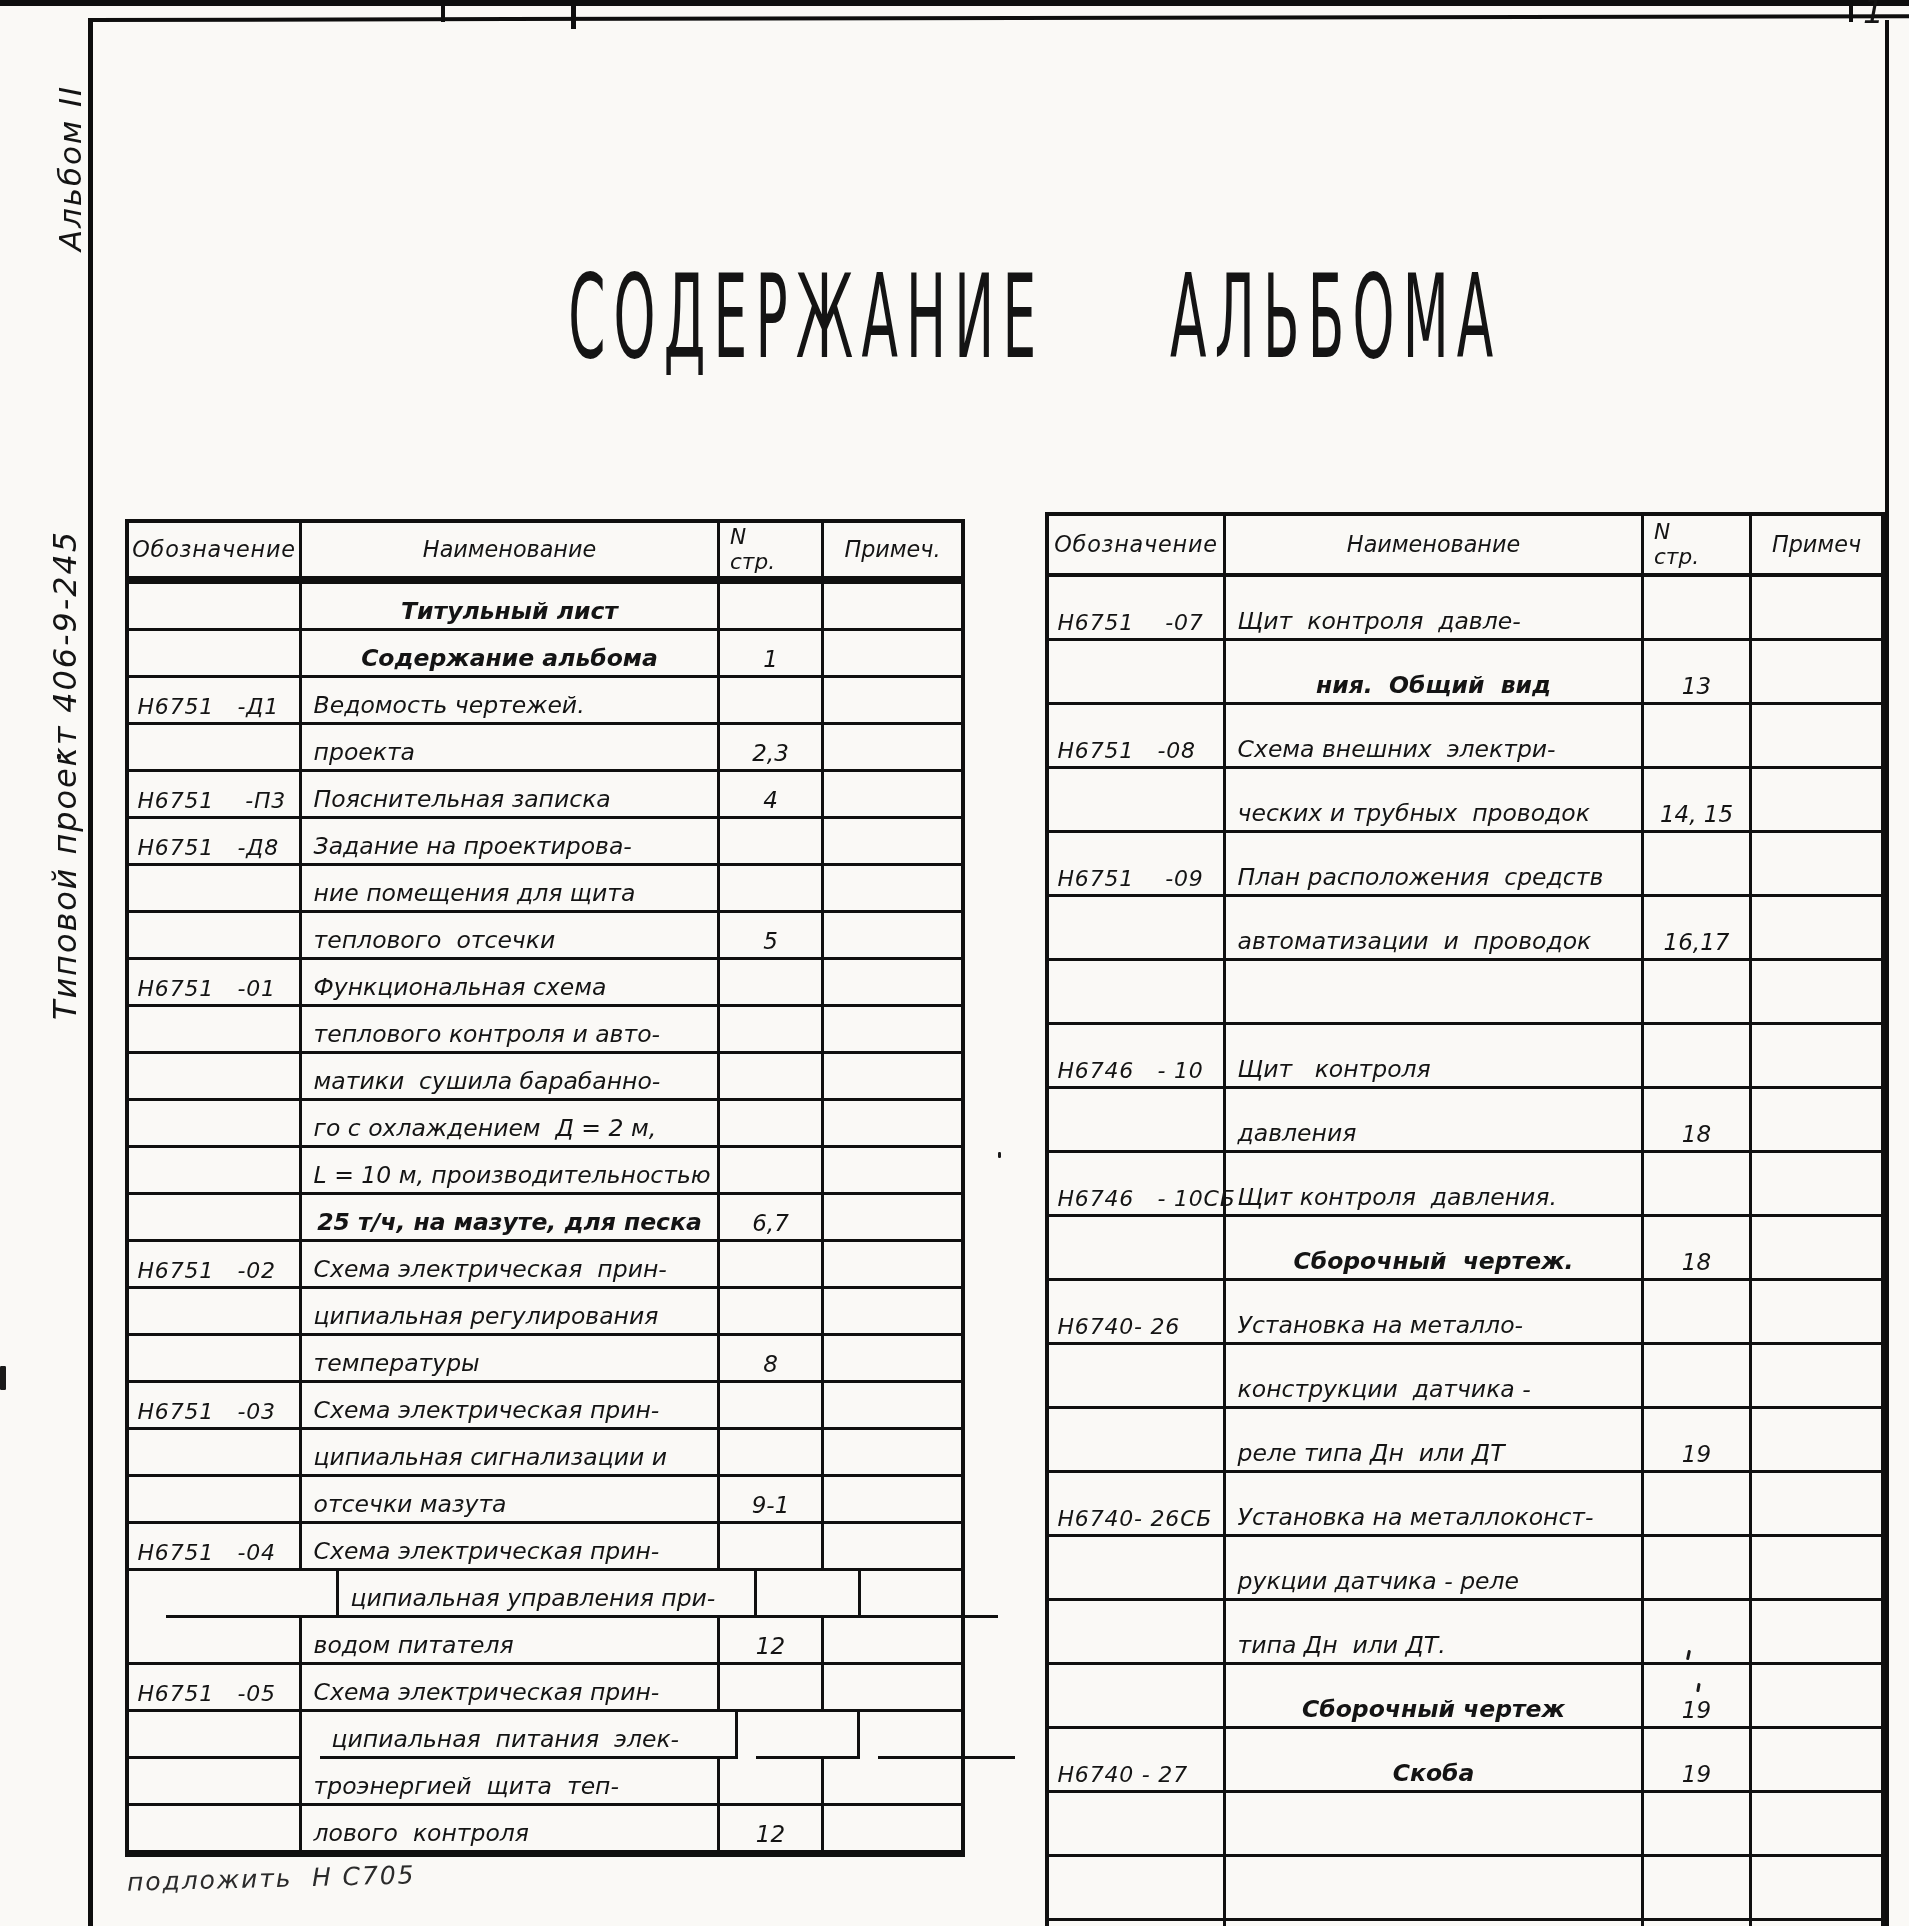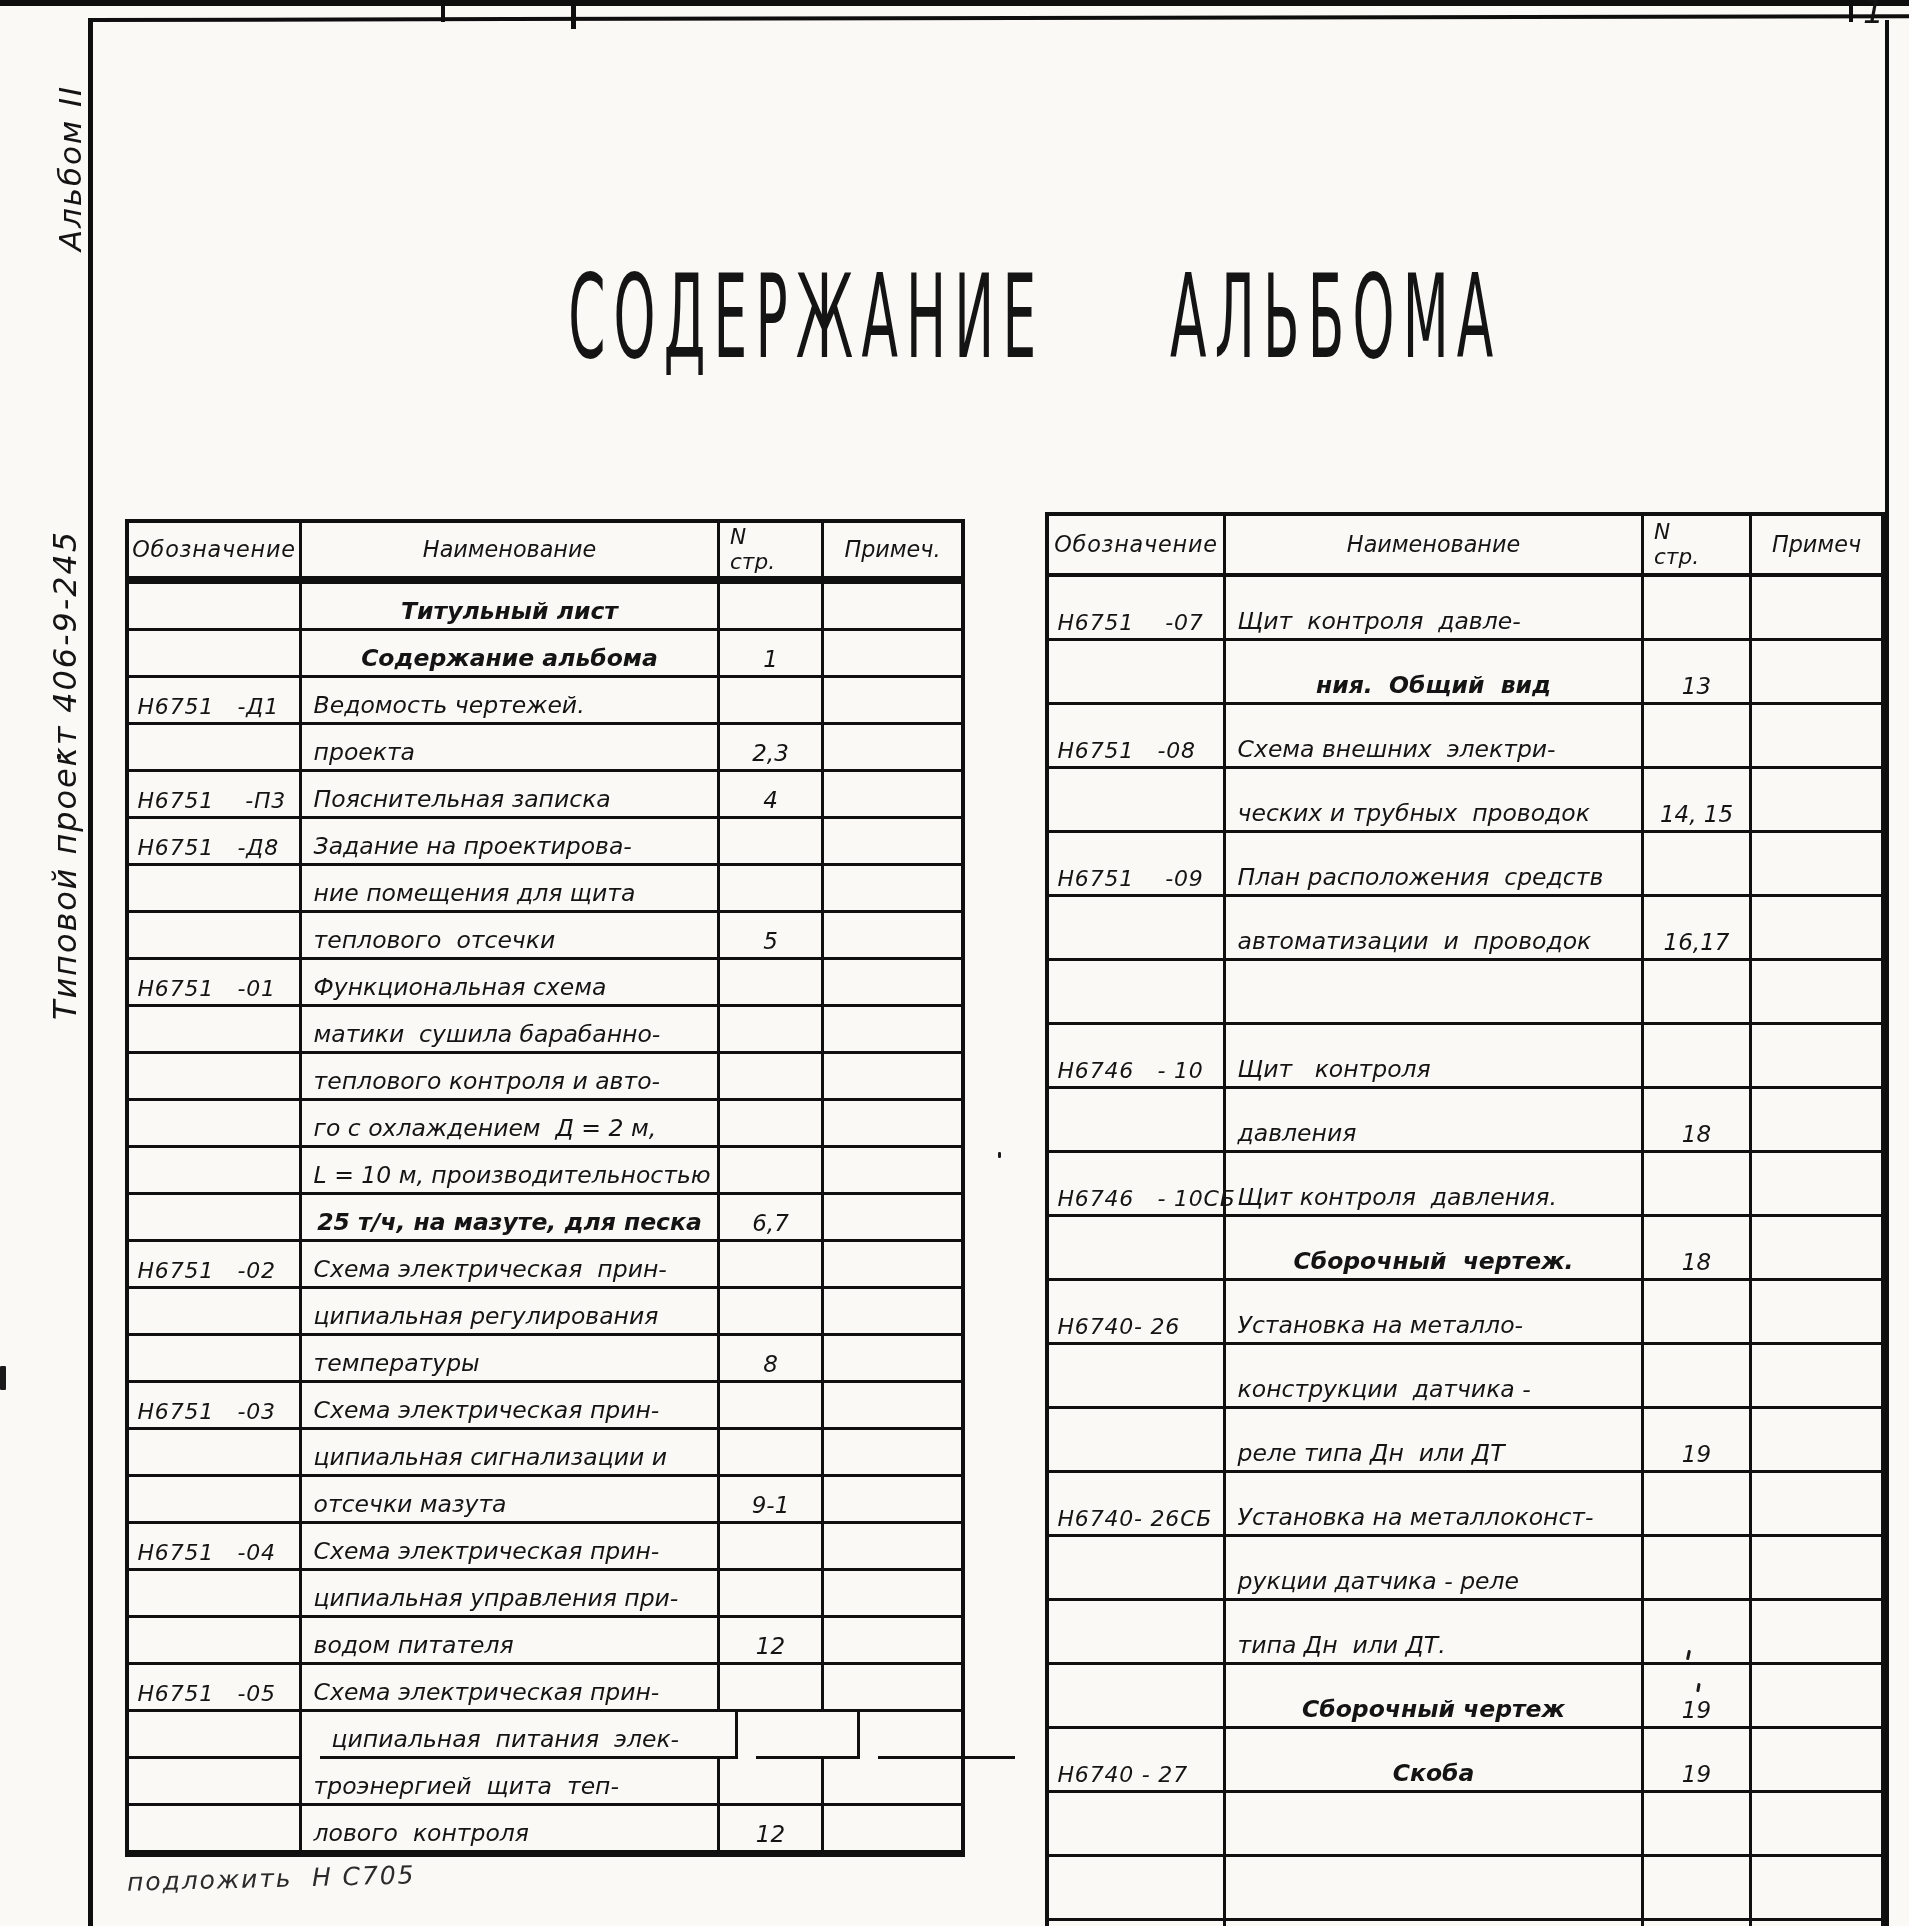--- a/index.html
+++ b/index.html
@@ -155,27 +155,27 @@
         <div class="tcell c3"></div>
       </div>
       <div class="trow" style="grid-template-columns: 173px 418px 104px 137px;">
         <div class="tcell c0">Н6751   -01</div>
         <div class="tcell c1">Функциональная схема</div>
         <div class="tcell c2"></div>
         <div class="tcell c3"></div>
       </div>
       <div class="trow" style="grid-template-columns: 173px 418px 104px 137px;">
         <div class="tcell c0"></div>
+        <div class="tcell c1">теплового контроля и авто-</div>
+        <div class="tcell c2"></div>
+        <div class="tcell c3"></div>
+      </div>
+      <div class="trow" style="grid-template-columns: 173px 418px 104px 137px;">
+        <div class="tcell c0"></div>
         <div class="tcell c1">матики  сушила барабанно-</div>
-        <div class="tcell c2"></div>
-        <div class="tcell c3"></div>
-      </div>
-      <div class="trow" style="grid-template-columns: 173px 418px 104px 137px;">
-        <div class="tcell c0"></div>
-        <div class="tcell c1">теплового контроля и авто-</div>
         <div class="tcell c2"></div>
         <div class="tcell c3"></div>
       </div>
       <div class="trow" style="grid-template-columns: 173px 418px 104px 137px;">
         <div class="tcell c0"></div>
         <div class="tcell c1">го с охлаждением  Д = 2 м,</div>
         <div class="tcell c2"></div>
         <div class="tcell c3"></div>
       </div>
       <div class="trow" style="grid-template-columns: 173px 418px 104px 137px;">
@@ -225,21 +225,21 @@
         <div class="tcell c1">отсечки мазута</div>
         <div class="tcell c2">9-1</div>
         <div class="tcell c3"></div>
       </div>
       <div class="trow" style="grid-template-columns: 173px 418px 104px 137px;">
         <div class="tcell c0">Н6751   -04</div>
         <div class="tcell c1">Схема электрическая прин-</div>
         <div class="tcell c2"></div>
         <div class="tcell c3"></div>
       </div>
-      <div class="trow" style="grid-template-columns: 173px 418px 104px 137px;">
+      <div class="trow" style="grid-template-columns: 173px 418px 104px 137px; margin-left: 37px;">
         <div class="tcell c0"></div>
         <div class="tcell c1">ципиальная управления при-</div>
         <div class="tcell c2"></div>
         <div class="tcell c3"></div>
       </div>
       <div class="trow" style="grid-template-columns: 173px 418px 104px 137px;">
         <div class="tcell c0"></div>
         <div class="tcell c1">водом питателя</div>
         <div class="tcell c2">12</div>
         <div class="tcell c3"></div>

